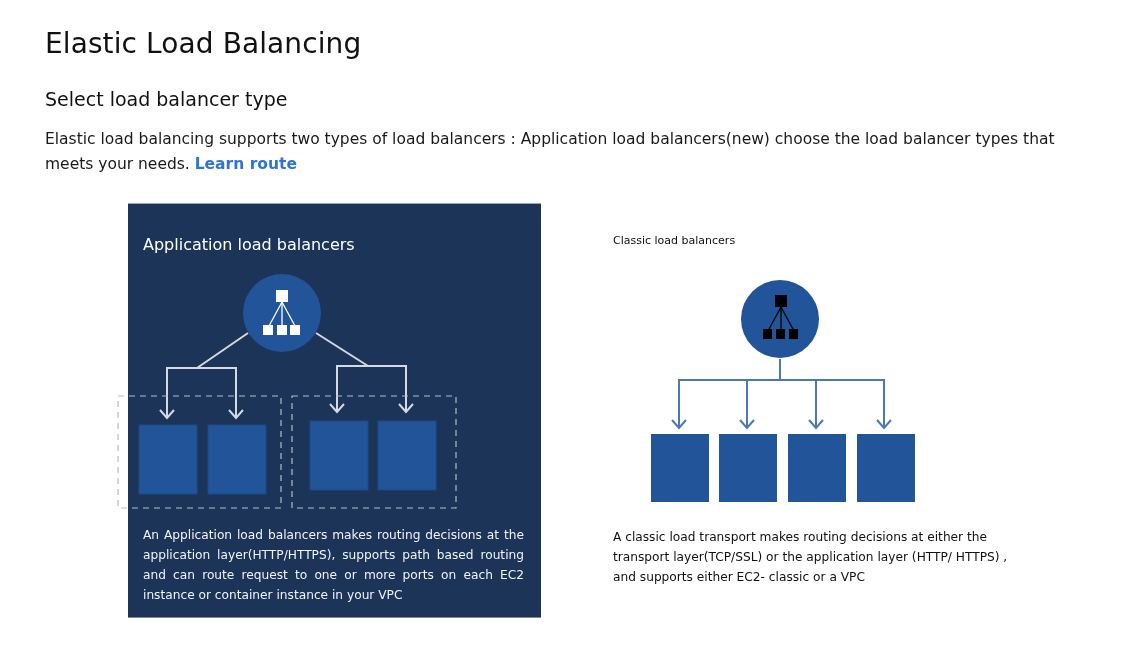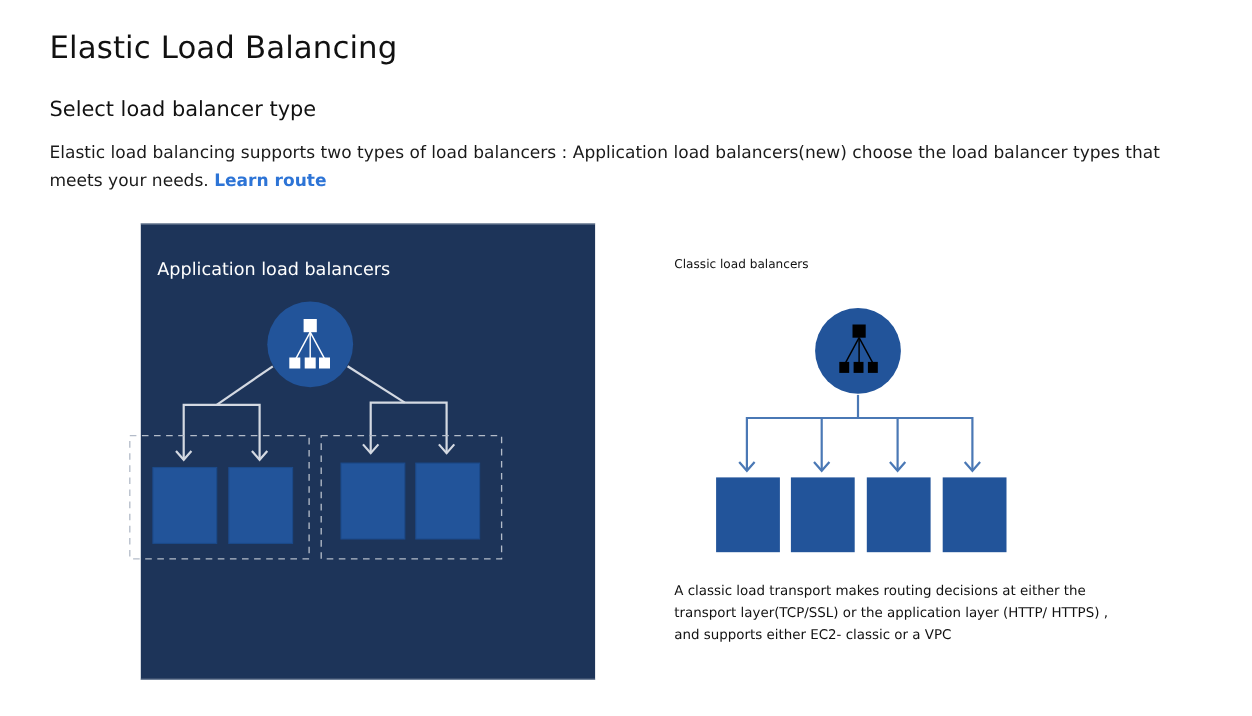--- a/index.html
+++ b/index.html
@@ -32,20 +32,21 @@
 
 <div class="abs h1">Elastic Load Balancing</div>
 <div class="abs h2">Select load balancer type</div>
 <div class="abs intro">
   <span>Elastic load balancing supports two types of load balancers : Application load balancers(new) choose the load balancer types that meets your needs.</span>
   <a href="#">Learn route</a>
 </div>
 
 <div class="abs card-dark">
   <div class="abs card-title">Application load balancers</div>
+  <div class="abs dark-desc">An Application load balancers makes routing decisions at the application layer(HTTP/HTTPS), supports path based routing and can route request to one or more ports on each EC2 instance or container instance in  your VPC</div>
 </div>
 
 <svg width="1138" height="651">
 
   <g>
 
     <g stroke="#d4d9e2" stroke-width="2" fill="none">
       <line x1="248" y1="333" x2="197" y2="368"></line>
       <polyline points="167,418 167,368 236,368 236,418"></polyline>
       <line x1="316" y1="333" x2="368" y2="366"></line>

